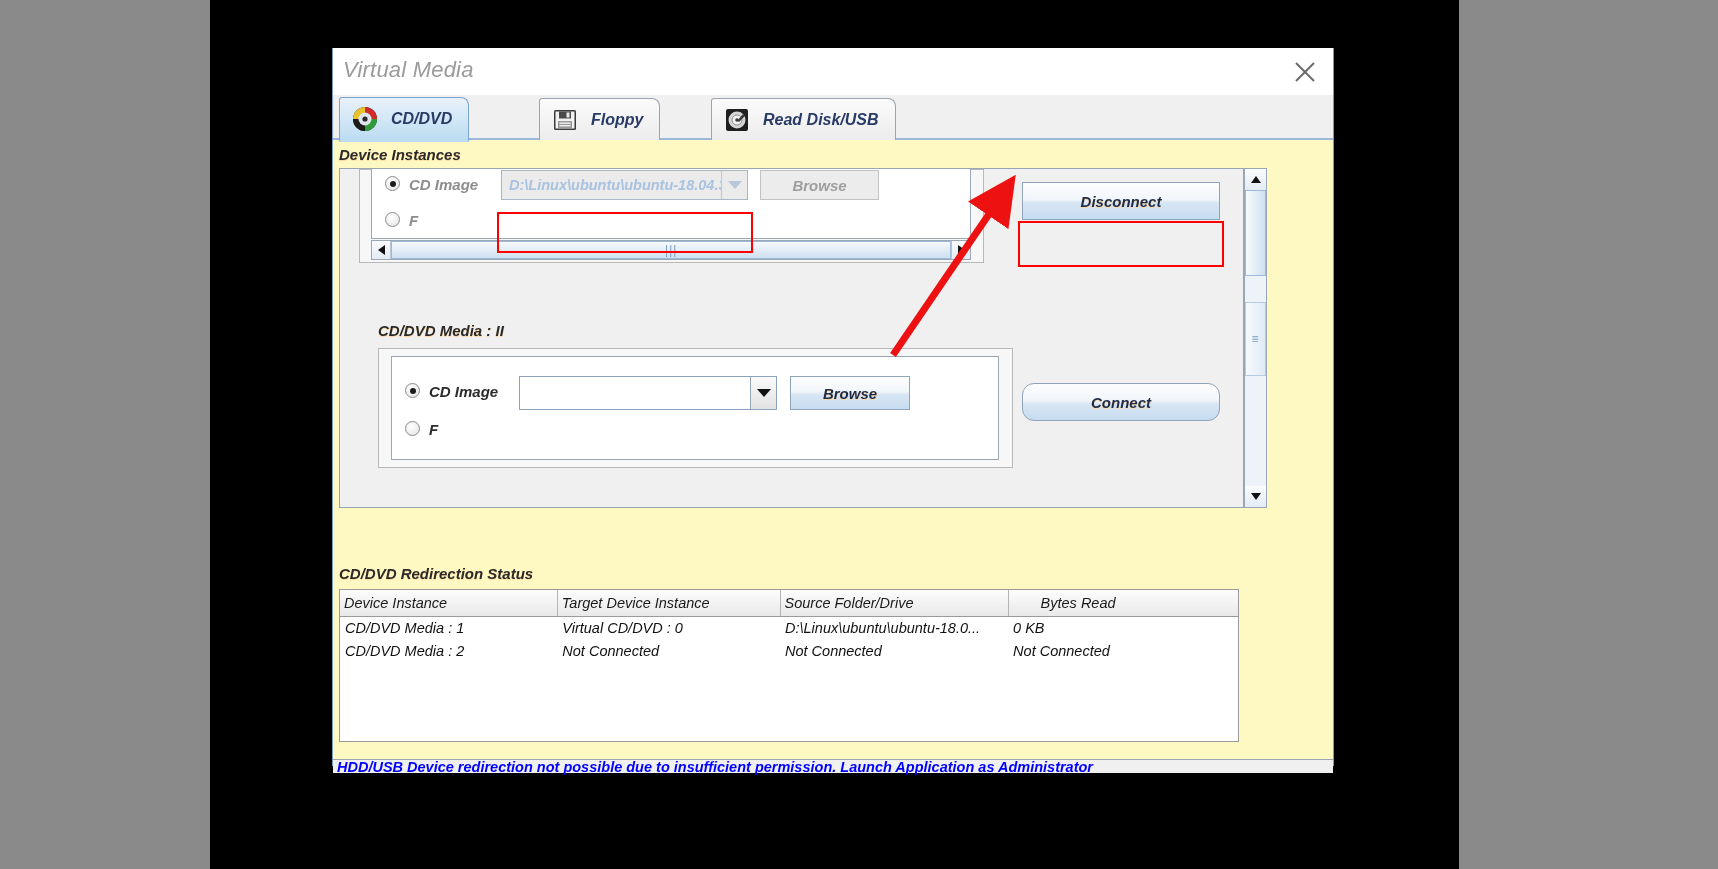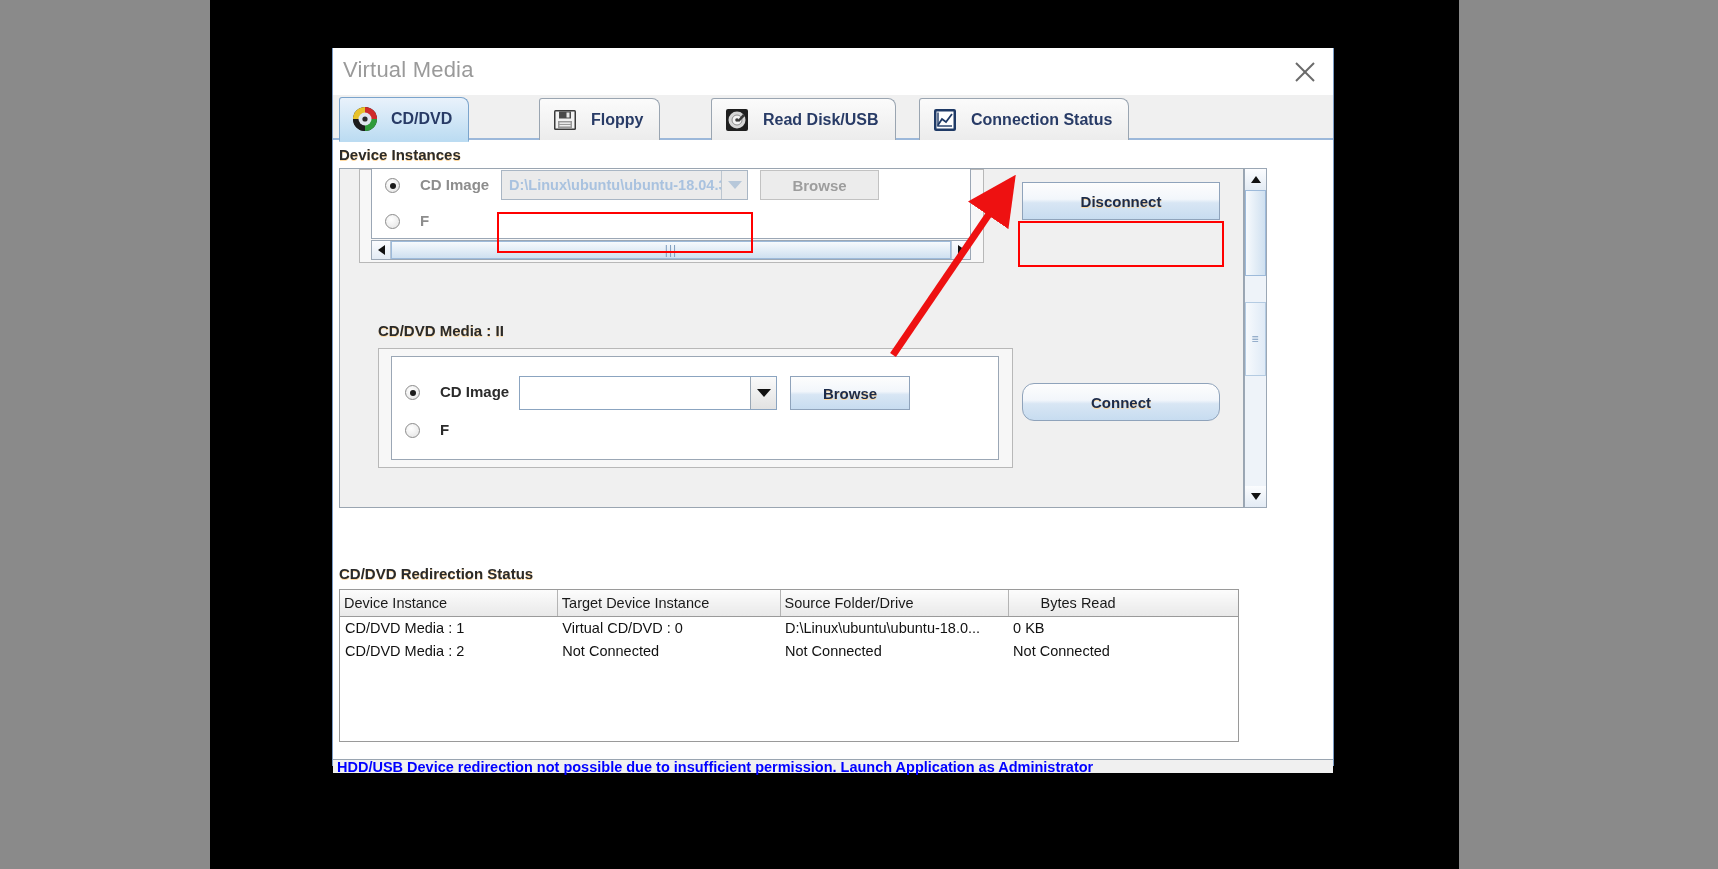--- a/index.html
+++ b/index.html
@@ -20,23 +20,24 @@
     position: absolute;
     left: 210px; top: 0px;
     width: 1249px; height: 869px;
     background: #000000;
   }
   
   #vm-window {
     position: absolute;
     left: 332px; top: 48px;
     width: 1002px; height: 718px;
-    background: #ffffff;
+    background: #fef9c3;
     border: 1px solid #7a9bc4;
     border-top: none;
+    font-style: italic;
   }
   #title-bar {
     position: relative;
     height: 47px;
     background: #ffffff;
     border-bottom: 1px solid #ffffff;
   }
   #title-text {
     position: absolute;
     left: 10px; top: 9px;
@@ -105,21 +106,21 @@
     border: 1px solid #b0b0b0;
     background: #f0f0f0;
   }
   .white-area {
     position: absolute;
     background: #ffffff;
     border: 1px solid #9ba7b5;
   }
 
   
-  .radio-row { position: absolute; display: flex; align-items: flex-end; gap: 20px; }
+  .radio-row { position: absolute; display: flex; align-items: flex-start; gap: 9px; }
   .radio {
     width: 15px; height: 15px; border-radius: 50%;
     border: 1px solid #8b8b8b;
     background: radial-gradient(circle at 40% 35%, #ffffff, #e2e2e2);
     position: relative; flex: none;
   }
   .radio.checked::after {
     content: ""; position: absolute;
     left: 3.5px; top: 3.5px; width: 6px; height: 6px;
     border-radius: 50%; background: #1b1b1b;
@@ -327,30 +328,20 @@
         <svg class="tab-icon" viewBox="0 0 26 26">
           <rect x="2" y="2" width="22" height="22" rx="2" fill="#1f1f1f"></rect>
           <circle cx="13" cy="13" r="8.5" fill="#d6d6d6"></circle>
           <circle cx="13" cy="13" r="5" fill="#f4f4f4" stroke="#8d8d8d" stroke-width="1"></circle>
           <circle cx="13" cy="13" r="1.8" fill="#3a3a3a"></circle>
           <path d="M19 7 L21 9 L15 15 L13.5 13.5 Z" fill="#3a3a3a"></path>
         </svg>
         <span>Read Disk/USB</span>
       </div>
 
-      <div class="tab" style="left:586px;">
-        <svg class="tab-icon" viewBox="0 0 26 26">
-          <rect x="2" y="2" width="22" height="22" rx="2" fill="#1f3a66"></rect>
-          <rect x="4.5" y="4.5" width="17" height="17" fill="#ffffff"></rect>
-          <polyline points="6,18 10,12 14,15 20,7" fill="none" stroke="#1f3a66" stroke-width="1.8"></polyline>
-          <line x1="6" y1="5.5" x2="6" y2="19" stroke="#1f3a66" stroke-width="1.4"></line>
-          <line x1="5.2" y1="19" x2="20" y2="19" stroke="#1f3a66" stroke-width="1.4"></line>
-        </svg>
-        <span>Connection Status</span>
-      </div>
     </div>
 
     <div id="body">
 
       <div class="group-label" style="left:6px; top:6px;">Device Instances</div>
 
       <div class="panel-border" style="left:6px; top:28px; width:905px; height:340px; border:1px solid #9aa5b1; background:#f0f0f0;"></div>
 
       <div id="vscroll" style="left:911px; top:28px; height:340px;">
         <div class="vs-arrow">

